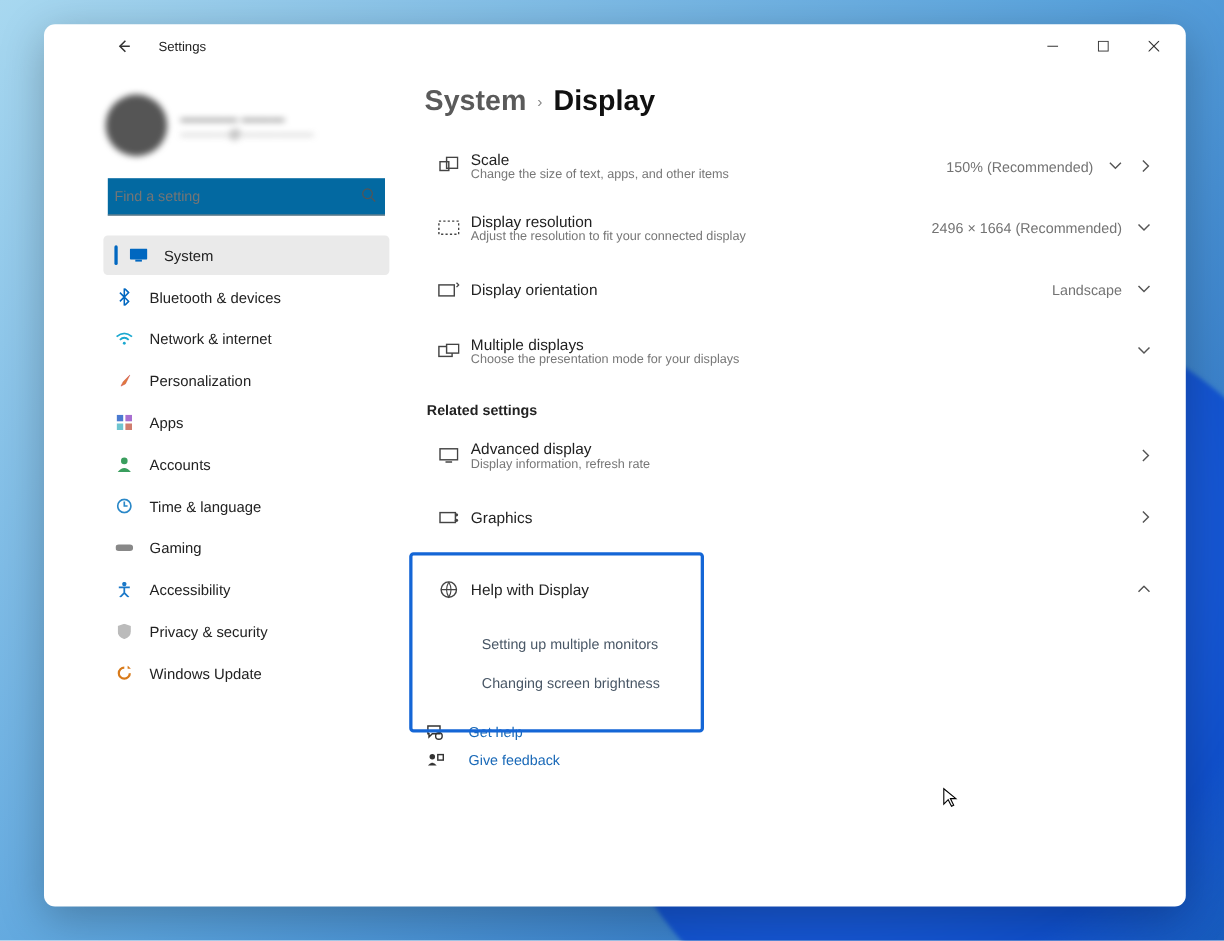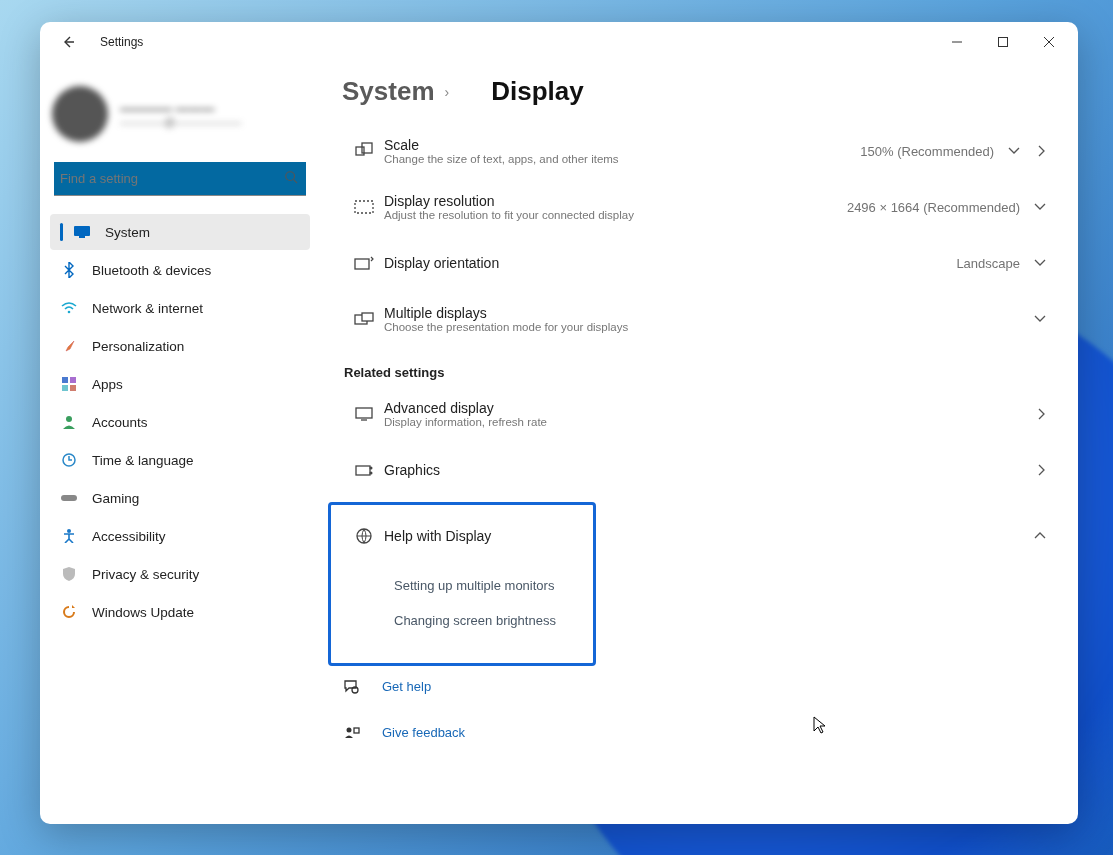--- a/index.html
+++ b/index.html
@@ -19,20 +19,21 @@
   .window {
     position: absolute;
     left: 40px; top: 22px;
     width: 1038px; height: 802px;
     background: #ffffff;
     border-radius: 10px;
     box-shadow: 0 10px 40px rgba(0,0,0,0.25);
     display: flex;
     flex-direction: column;
     overflow: hidden;
+    padding-left: 44px;
   }
   .titlebar {
     height: 40px;
     display:flex; align-items:center; justify-content:space-between;
     padding: 0 6px 0 12px;
   }
   .titlebar-left { display:flex; align-items:center; gap:16px; font-size:12px; color:#222;}
   .back-btn { width:32px; height:32px; display:flex;align-items:center;justify-content:center; color:#333; cursor:pointer; }
   .winctrls { display:flex; }
   .winctrl { width:46px; height:32px; display:flex;align-items:center;justify-content:center; color:#333; cursor:pointer; }
@@ -55,41 +56,41 @@
     height:36px; padding:0 10px; border-radius:4px;
     font-size:13.5px; color:#222; cursor:pointer;
   }
   .nav-item.active { background:#eaeaea;}
   .nav-item .marker { width:3px; height:18px; background:#0067c0; border-radius:2px; margin-right:-4px;}
   .nav-icon { width:18px; height:18px; display:flex;align-items:center;justify-content:center; }
   .main { flex:1; padding: 8px 22px 0 22px; overflow:hidden; position:relative;}
   .breadcrumb { display:flex; align-items:center; gap:10px; margin: 6px 0 16px 0;}
   .bc-parent { font-size:26px; font-weight:600; color:#5a5a5a;}
   .bc-sep { color:#888; font-size:14px;}
-  .bc-current { font-size:26px; font-weight:700; color:#111;margin-left:32px;}
+  .bc-current { font-size:26px; font-weight:700; color:#111;}
   .row {
     display:flex; align-items:center; padding: 10px 6px 10px 2px;
     min-height:56px;
   }
   .row-icon { width:40px; display:flex; justify-content:center; color:#444;}
   .row-body { flex:1; }
   .row-title { font-size:14px; color:#222;}
   .row-sub { font-size:11.5px; color:#777;}
   .row-ctrl { display:flex; align-items:center; gap:10px; color:#737373; font-size:13px;}
   .chev { color:#666; padding:4px;}
   .section-head { font-size:13px; font-weight:700; color:#222; margin: 18px 0 6px 2px;}
   .help-box { position:relative; margin-top: 10px;}
   .help-annot{
     position:absolute; left:-14px; top:-6px; width:268px; height:164px;
     border:3px solid #1466d6; border-radius:4px; pointer-events:none;
   }
   .help-links { padding: 14px 0 4px 52px; display:flex; flex-direction:column; gap:20px;}
   .help-link { font-size:13px; color:#495766; cursor:pointer;}
   .footer-links { margin-top:26px; display:flex; flex-direction:column; gap:10px; padding-left:2px;}
-  .foot { display:flex; align-items:center; gap:18px; font-size:13px; color:#1868b7; cursor:pointer;margin-top:21px;}
+  .foot { display:flex; align-items:center; gap:18px; font-size:13px; color:#1868b7; cursor:pointer;}
   .foot .fi { color:#333; width:20px;}
   svg { display:block; }
   .cursor { position:absolute; left:492px; top:653px; pointer-events:none; }
 </style>
 </head>
 <body>
 
 <div class="bgblob"></div>
 
 <div class="window">

